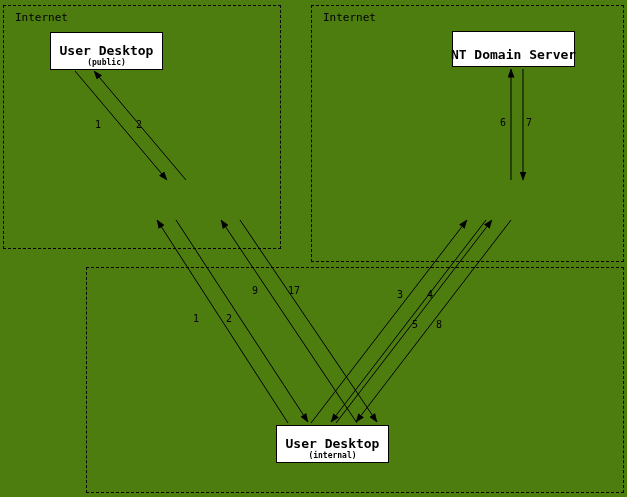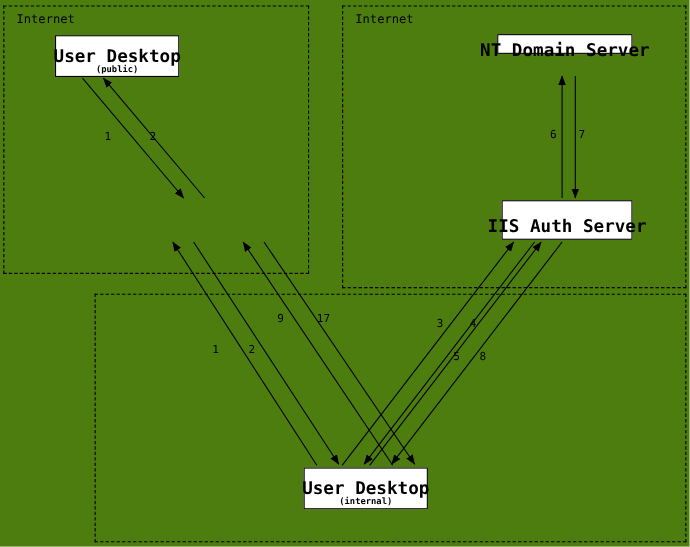--- a/index.html
+++ b/index.html
@@ -45,21 +45,21 @@
     box-sizing: border-box;
     background: #ffffff;
     display: flex;
     flex-direction: column;
     align-items: center;
     justify-content: center;
     color: #000000;
   }
   .node-title {
     font-family: "DejaVu Sans Mono", "Liberation Mono", monospace;
-    font-size: 16px;
+    font-size: 13px;
     font-weight: bold;
     white-space: nowrap;
     line-height: 13px;
     margin-top: 10px;
   }
   .node-sub {
     font-family: "DejaVu Sans Mono", "Liberation Mono", monospace;
     font-size: 8px;
     font-weight: bold;
     white-space: nowrap;
@@ -108,27 +108,24 @@
         <line x1="523" y1="69" x2="523" y2="180" stroke="#000000" stroke-width="1" marker-end="url(#arrowhead)"></line>
       </g>
   </svg>
 
   <div class="node-box" id="node-user-desktop-public" style="left: 50px; top: 32px; width: 113px; height: 38px;">
     <span class="node-title">User Desktop</span>
     <span class="node-sub">(public)</span>
   </div>
 
 
-  <div class="node-box" id="node-nt-domain-server" style="left: 452px; top: 31px; width: 123px; height: 18px; align-items: center;">
+  <div class="node-box" id="node-nt-domain-server" style="left: 452px; top: 31px; width: 123px; height: 36px; align-items: center;">
     <span class="node-title">NT Domain Server</span>
   </div>
 
-  <div class="node-box" id="node-iis-auth-server" style="left: 456px; top: 182px; width: 119px; height: 36px;">
-    <span class="node-title">IIS Auth Server</span>
-  </div>
 
   <div class="node-box" id="node-user-desktop-internal" style="left: 276px; top: 425px; width: 113px; height: 38px;">
     <span class="node-title">User Desktop</span>
     <span class="node-sub">(internal)</span>
   </div>
 
   <div id="flow-labels">
       <div class="flow-label" style="left: 95px; top: 120px;">1</div>
       <div class="flow-label" style="left: 136px; top: 120px;">2</div>
       <div class="flow-label" style="left: 193px; top: 314px;">1</div>

